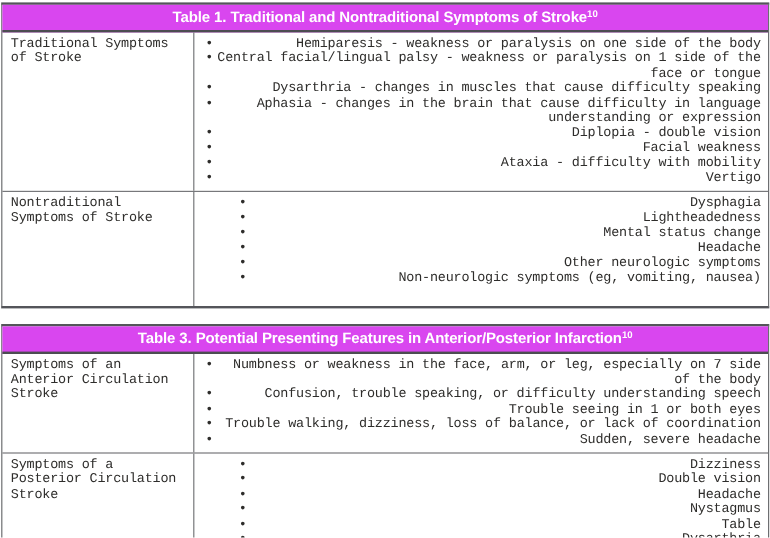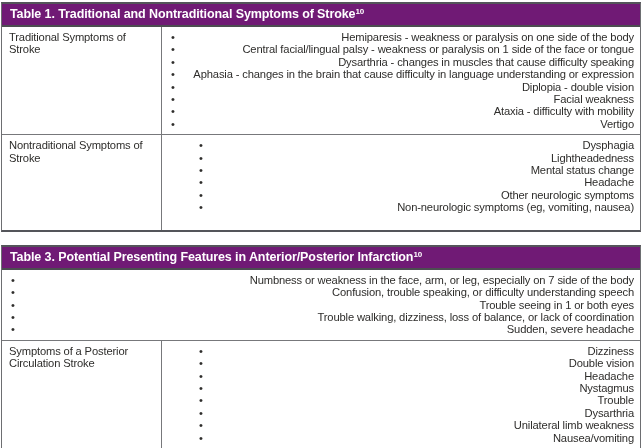--- a/index.html
+++ b/index.html
@@ -22,38 +22,40 @@
     border-left: 1px solid #6d6e71;
     border-right: 1px solid #6d6e71;
     border-top: 2px solid #54555a;
     border-bottom: 2px solid #54555a;
     background: #ffffff;
   }
   .med-table + .med-table {
     margin-top: 13px;
   }
   .table-title-bar {
-    background: #701a75;
+    background: #d946ef;
     color: #ffffff;
     font-weight: bold;
     font-size: 12.5px;
     letter-spacing: -0.1px;
     padding: 4px 8px 4px 8px;
     line-height: 13px;
     border-bottom: 2px solid #4c4d51;
+    text-align: center;
   }
   .table-title-bar sup {
     font-size: 8px;
     line-height: 0;
     vertical-align: 4px;
     letter-spacing: 0;
   }
   .table-row {
     display: flex;
     align-items: stretch;
+    font-family: Liberation Mono, monospace;
   }
   .table-row + .table-row {
     border-top: 1px solid #77787b;
     gap: 28px;
   }
   .label-cell {
     flex: 0 0 160px;
     box-sizing: border-box;
     border-right: 1px solid #77787b;
     padding: 4px 10px 4px 7px;
@@ -123,37 +125,38 @@
         </ul>
     </div>
   </section>
 
   <section class="med-table">
     <header class="table-title-bar">
       <span>Table 3. Potential Presenting Features in Anterior/Posterior Infarction</span><sup>10</sup>
     </header>
 
     <div class="table-row">
+      <div class="label-cell">Symptoms of an Anterior Circulation Stroke</div>
       <ul class="content-cell">
           <li class="bullet-item">Numbness or weakness in the face, arm, or leg, especially on 7 side of the body</li>
           <li class="bullet-item">Confusion, trouble speaking, or difficulty understanding speech</li>
           <li class="bullet-item">Trouble seeing in 1 or both eyes</li>
           <li class="bullet-item">Trouble walking, dizziness, loss of balance, or lack of coordination</li>
           <li class="bullet-item">Sudden, severe headache</li>
         </ul>
     </div>
 
     <div class="table-row tall-bottom">
       <div class="label-cell">Symptoms of a Posterior Circulation Stroke</div>
       <ul class="content-cell">
           <li class="bullet-item">Dizziness</li>
           <li class="bullet-item">Double vision</li>
           <li class="bullet-item">Headache</li>
           <li class="bullet-item">Nystagmus</li>
-          <li class="bullet-item">Trouble</li>
+          <li class="bullet-item">Table</li>
           <li class="bullet-item">Dysarthria</li>
           <li class="bullet-item">Unilateral limb weakness</li>
           <li class="bullet-item">Nausea/vomiting</li>
         </ul>
     </div>
   </section>
 
 </div>
 
 </body></html>

